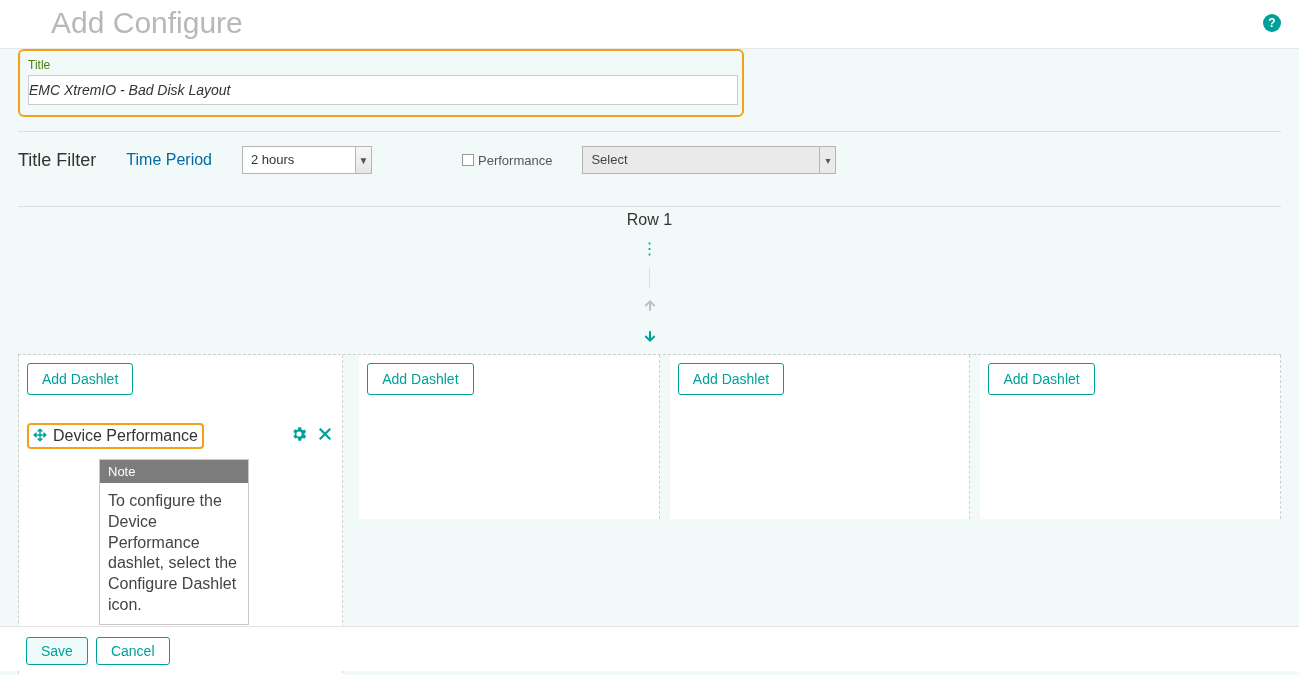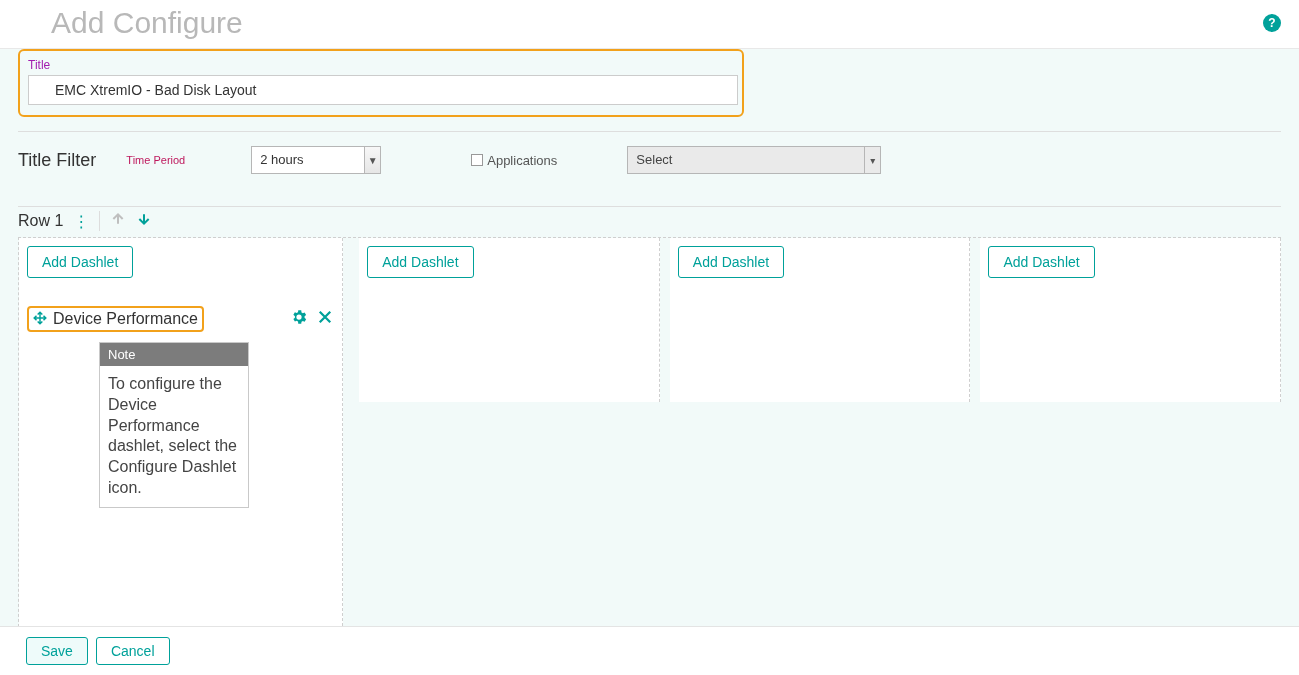--- a/index.html
+++ b/index.html
@@ -33,84 +33,85 @@
   .title-field-box {
     border: 2px solid #f2a11b;
     border-radius: 6px;
     margin-top: 0;
     background: #f2faf9;
     width: 726px;
     padding: 4px 8px 10px 8px;
   }
   .title-field-box label {
     font-size: 12px;
-    color: #a21caf;
+    color: #4d7c0f;
     text-align: center;
   }
   .title-input {
     width: 710px;
     height: 30px;
     border: 1px solid #cccccc;
     background: #fff;
-    padding: 0 26px;
+    padding: 0 0;
     font-size: 14px;
     color: #333;
     margin-top: 2px;
+    font-style: italic;
   }
 
   .hr-line { border-top: 1px solid #dedede; margin: 14px 0 0 0; }
 
   .global-filter {
     display: flex;
     align-items: center;
     gap: 30px;
     padding: 14px 0 18px 0;
   }
   .global-filter .gf-label {
     font-size: 18px;
     color: #333;
   }
   .global-filter .sub-label {
-    font-size: 11px;
-    color: #be185d;
+    font-size: 16px;
+    color: #0369a1;
   }
   .select-box {
     display: inline-flex;
     width: 130px; height: 28px;
     border: 1px solid #b6b6b6;
     background: #fff;
-    margin-left: 36px;
   }
   .select-box .sel-text {
     flex: 1;
     padding: 5px 8px;
     font-size: 13px;
     color: #333;
   }
   .select-box .sel-btn {
     width: 16px; border-left: 1px solid #b6b6b6;
     background: linear-gradient(#f7f7f7,#e6e6e6);
     display:flex; align-items:center; justify-content:center;
     font-size: 10px; color:#555;
   }
 
   .checkbox-group { display:flex; align-items:center; gap:4px; font-size:13px; color:#555; margin-left: 60px;}
   .fake-checkbox {
     width:12px; height:12px; border:1px solid #999; background:#fff;
   }
 
-  .select-box.wide { width: 254px; background:#eaeaea; margin-left: 40px;}
+  .select-box.wide { width: 254px; background:#eaeaea; }
   .select-box.wide .sel-text { color:#444; }
   .select-box.wide .sel-btn { background: #eaeaea; }
 
   .row-header {
     display:flex; align-items:center; gap:10px;
     padding: 4px 0 6px 0;
     font-size: 16px;
     color: #333;
+    flex-direction: column;
   }
   .row-header .kv { color:#00a19a; font-size:16px; cursor:pointer; }
   .row-header .sep { width:1px; height:20px; background:#ddd; }
   .row-header .arrow-up { color:#bfbfbf; cursor:pointer; }
   .row-header .arrow-down { color:#00a19a; cursor:pointer; }
 
   .dashed-row {
     display:flex; gap:16px;
     border-top: 1px dashed #cfcfcf;
     border-bottom: 1px dashed #cfcfcf;
@@ -212,21 +213,21 @@
   <div class="global-filter">
     <span class="gf-label">Title Filter</span>
     <span class="sub-label">Time Period</span>
     <div class="select-box">
       <span class="sel-text">2 hours</span>
       <span class="sel-btn">▼</span>
     </div>
 
     <span class="checkbox-group">
       <span class="fake-checkbox"></span>
-      <span>Applications</span>
+      <span>Performance</span>
     </span>
 
     <div class="select-box wide">
       <span class="sel-text">Select</span>
       <span class="sel-btn">▾</span>
     </div>
   </div>
 
   <div class="hr-line"></div>
 

